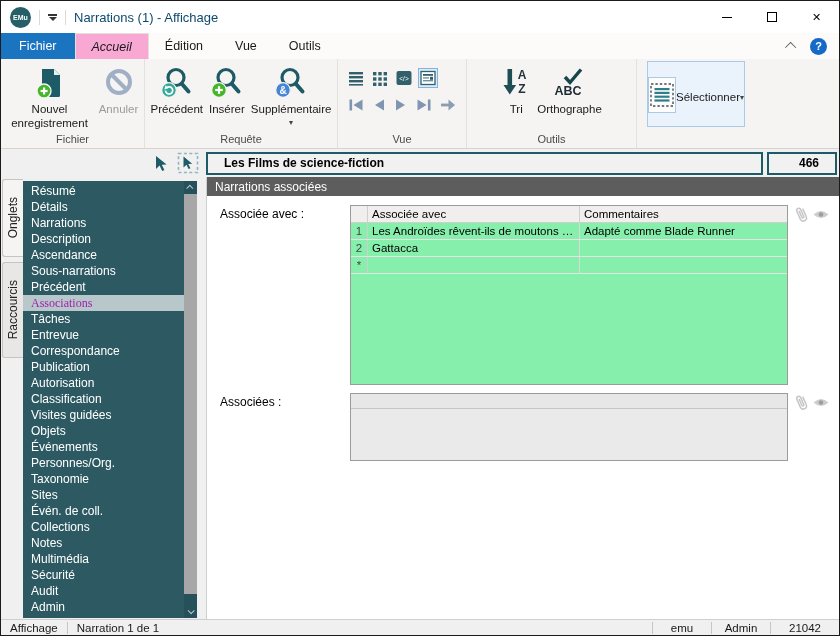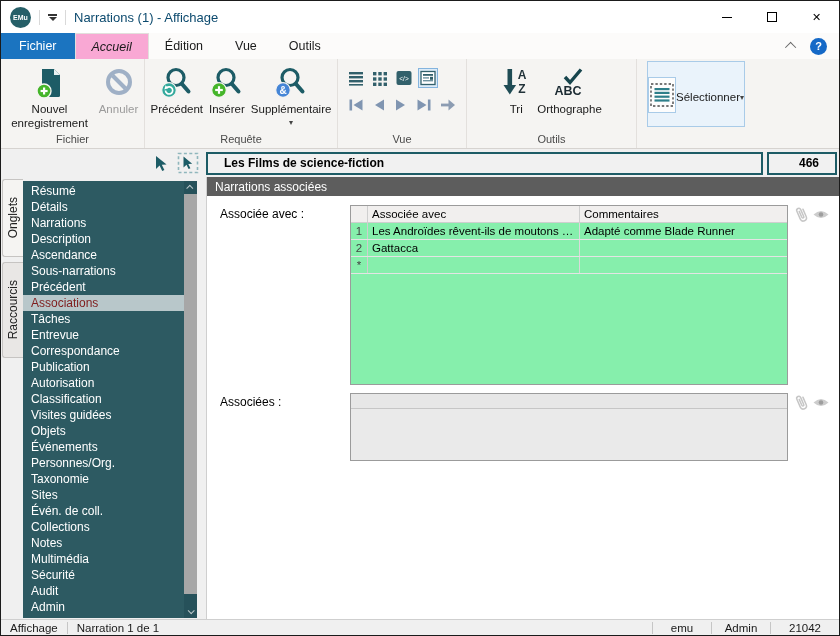--- a/index.html
+++ b/index.html
@@ -63,21 +63,21 @@
   .content{ flex:1; display:flex; min-height:0; }
   .sidebar{ width:205px; flex:none; display:flex; background:#f0f0f0; }
   .tabstrip{ width:22px; flex:none; display:flex; flex-direction:column; padding-top:2px; }
   .side-tab{ width:21px; margin-left:1px; border:1px solid #c6c4c2; border-right:none; border-radius:3px 0 0 3px;
     display:flex; align-items:center; justify-content:center; background:#f5f4f2; }
   .side-tab span{ writing-mode:vertical-rl; transform:rotate(180deg); font-size:12px; color:#222; }
   .t-onglets{ height:78px; } .t-raccourcis{ height:96px; margin-top:5px; background:#e9e7e5; }
   .listpanel{ flex:1; background:#2d5a62; margin:4px 9px 1px 0; display:flex; overflow:hidden; }
   .items{ flex:1; padding-top:2px; overflow:hidden; }
   .item{ height:16px; line-height:16px; font-size:12px; color:#fff; padding-left:8px; white-space:nowrap; }
-  .item.selected{ background:#b8c7ca; color:#7f1d1d; }
+  .item.selected{ background:#b8c7ca; color:#a21caf;font-family:Liberation Serif, serif; }
   .scrollbar{ width:13px; flex:none; background:#26515a; display:flex; flex-direction:column; align-items:center; }
   .sb-arrow{ height:13px; display:flex; align-items:center; justify-content:center; width:100%; }
   .chev{ width:5px; height:5px; border-left:1.5px solid #bcc8ca; border-top:1.5px solid #bcc8ca; }
   .chev.up{ transform:rotate(45deg) translateY(1px); } .chev.down{ transform:rotate(225deg) translateY(1px); }
   .sb-thumb{ flex:1; width:13px; background:#a7a7a7; margin-bottom:11px; }
   
   .main{ flex:1; background:#ffffff; position:relative; border-left:1px solid #cfcfcf; overflow:hidden; }
   .secbar{ height:19px; background:#5d5d5d; color:#fff; font-size:12px; display:flex; align-items:center; padding-left:8px; }
   .fieldlabel{ position:absolute; font-size:12px; color:#000; left:13px; }
   .lbl1{ top:30px; } .lbl2{ top:218px; }

